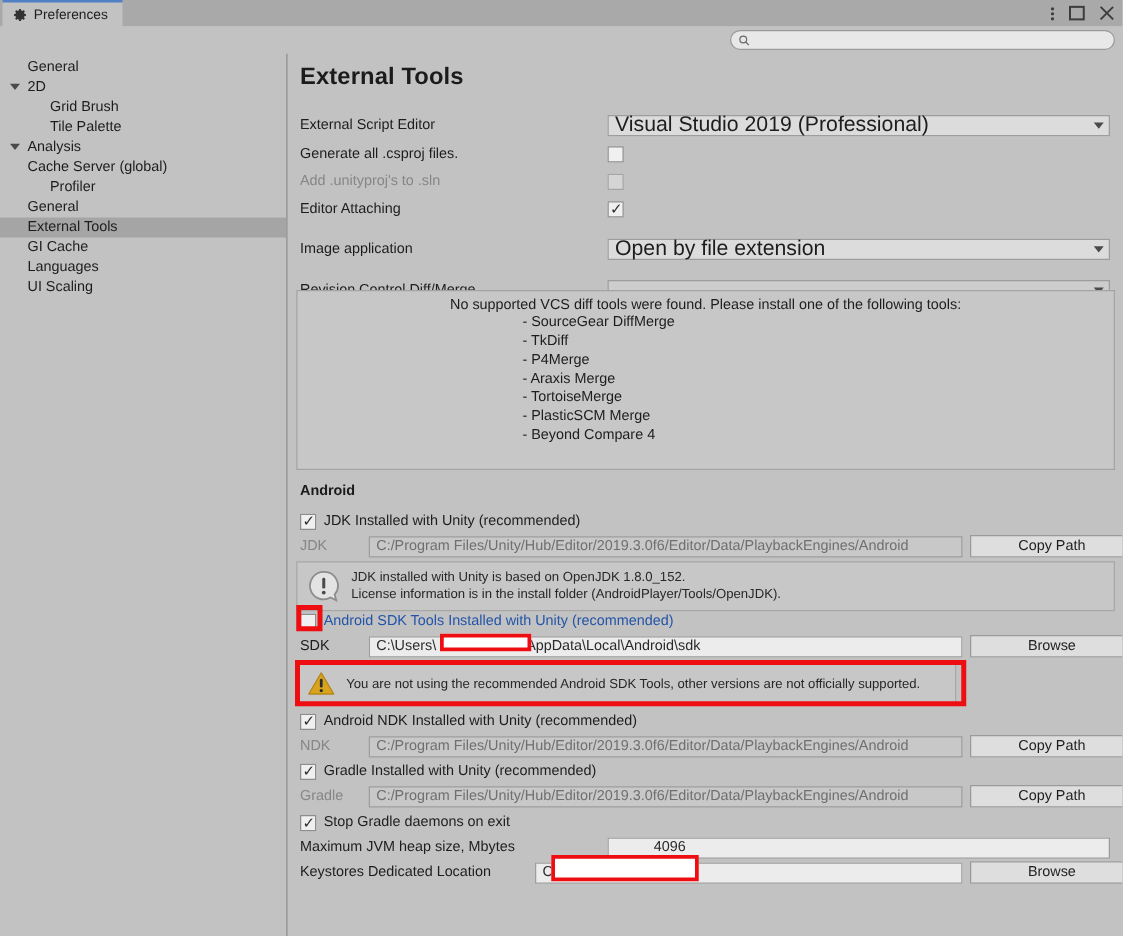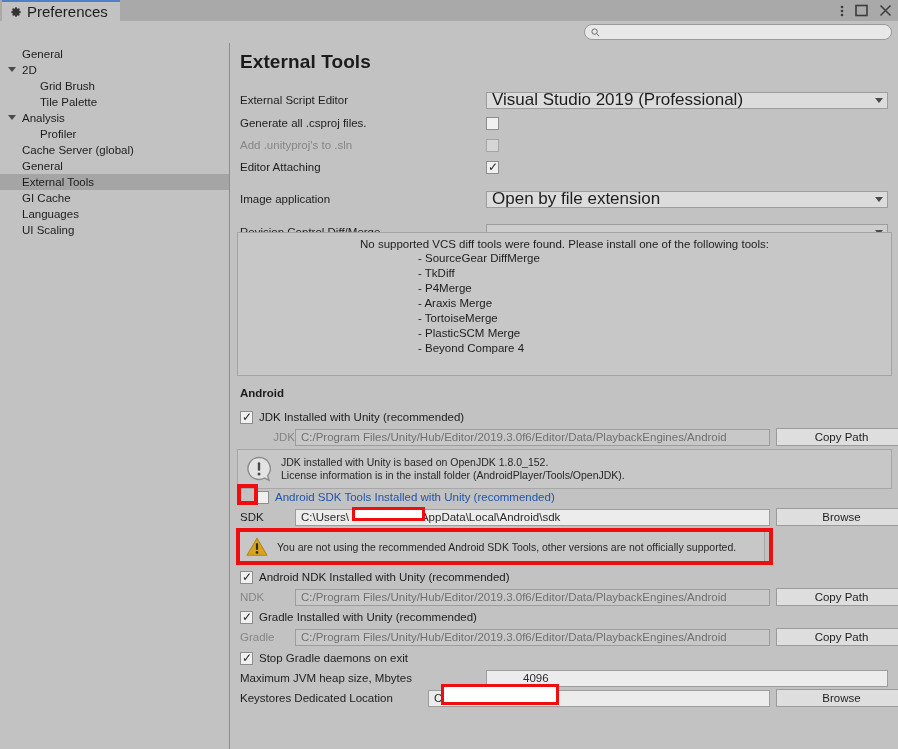--- a/index.html
+++ b/index.html
@@ -17,21 +17,21 @@
   #titlebar {
     position: absolute; left: 0; top: 0; width: 898px; height: 21px;
     background: #a9a9a9;
   }
   #tab {
     position: absolute; left: 2px; top: 0; height: 21px;
     padding: 0 12px 0 8px;
     background: #c2c2c2;
     border-top: 2px solid #4f7fc4;
     display: flex; align-items: center; gap: 5px;
-    font-size: 15px; color: #1d1d1d; white-space: nowrap;
+    font-size: 11px; color: #1d1d1d; white-space: nowrap;
   }
   #tab .gear { width: 12px; height: 12px; display: block; }
 
   #winbtns {
     position: absolute; right: 6px; top: 0; height: 21px;
     display: flex; align-items: center; gap: 11px;
   }
   #winbtns .wbtn { display: block; line-height: 0; }
 
   #searchrow {
@@ -212,25 +212,25 @@
     <div class="side-item child">
       <span>Grid Brush</span>
     </div>
     <div class="side-item child">
       <span>Tile Palette</span>
     </div>
     <div class="side-item">
       <span class="caret"></span>
       <span>Analysis</span>
     </div>
+    <div class="side-item">
+      <span>Cache Server (global)</span>
+    </div>
     <div class="side-item child">
       <span>Profiler</span>
-    </div>
-    <div class="side-item">
-      <span>Cache Server (global)</span>
     </div>
     <div class="side-item">
       <span>General</span>
     </div>
     <div class="side-item selected">
       <span>External Tools</span>
     </div>
     <div class="side-item">
       <span>GI Cache</span>
     </div>
@@ -301,42 +301,42 @@
     <div id="android-head">Android</div>
 
     <div class="row" style="position:absolute;top:364px;left:0;">
       <div class="cbox">
         <span class="tick">✓</span>
       </div>
       <span class="lbl" style="margin-left:6px;">JDK Installed with Unity (recommended)</span>
     </div>
 
     <div class="row" style="position:absolute;top:384px;left:0;">
-      <span class="lbl dim" style="width:55px;text-align:right;">JDK</span>
+      <span class="lbl dim" style="width:55px;">JDK</span>
       <div class="textfield readonly" style="width:475px;">
         <span>C:/Program Files/Unity/Hub/Editor/2019.3.0f6/Editor/Data/PlaybackEngines/Android</span>
       </div>
       <div class="btn" style="width:131px;margin-left:6px;">
         <span>Copy Path</span>
       </div>
     </div>
 
     <div class="infobox" style="position:absolute;top:406px;left:6px;width:655px;height:40px;">
       <svg width="26" height="26" viewBox="0 0 26 26">
         <path d="M13 1.5a11 11 0 1 0 5.5 20.5l4.5 2.2-1.3-4.6A11 11 0 0 0 13 1.5z" fill="#e3e3e3" stroke="#8c8c8c" stroke-width="1.4"></path>
         <rect x="11.8" y="6.2" width="2.4" height="8.6" rx="1.1" fill="#4a4a4a"></rect>
         <circle cx="13" cy="18" r="1.5" fill="#4a4a4a"></circle>
       </svg>
       <div>
         <div class="txt">JDK installed with Unity is based on OpenJDK 1.8.0_152.</div>
         <div class="txt">License information is in the install folder (AndroidPlayer/Tools/OpenJDK).</div>
       </div>
     </div>
 
-    <div class="row" style="position:absolute;top:444px;left:16px;">
+    <div class="row" style="position:absolute;top:444px;left:0;">
       <div class="cbox"></div>
       <span class="lbl link" style="margin-left:6px;">Android SDK Tools Installed with Unity (recommended)</span>
     </div>
 
     <div class="row" style="position:absolute;top:464px;left:0;">
       <span class="lbl" style="width:55px;">SDK</span>
       <div class="textfield" style="width:475px;">
         <span>C:\Users\</span>
         <span style="display:inline-block;width:72px;"></span>
         <span>AppData\Local\Android\sdk</span>

